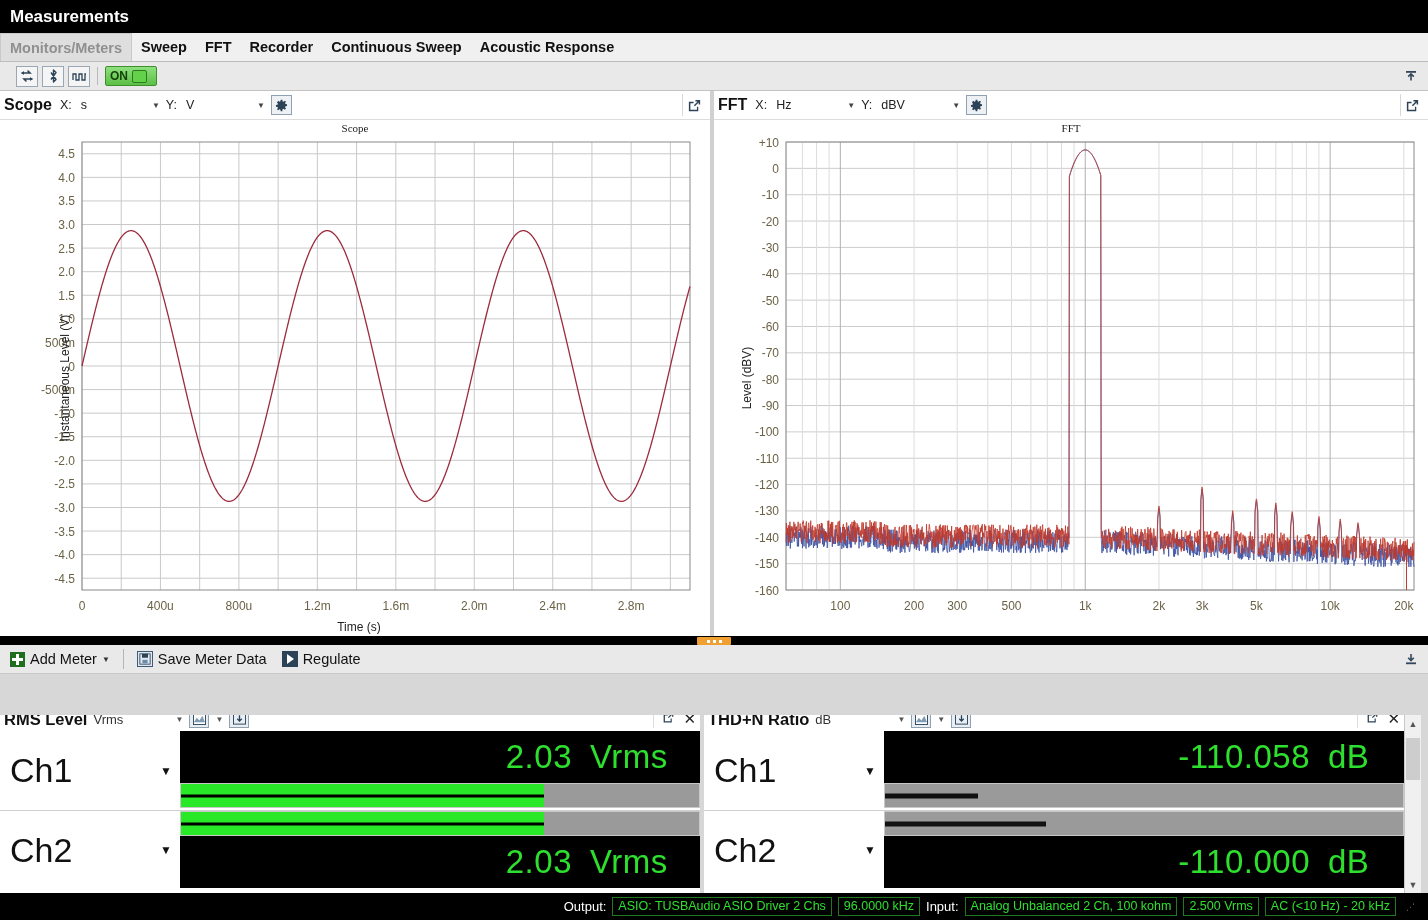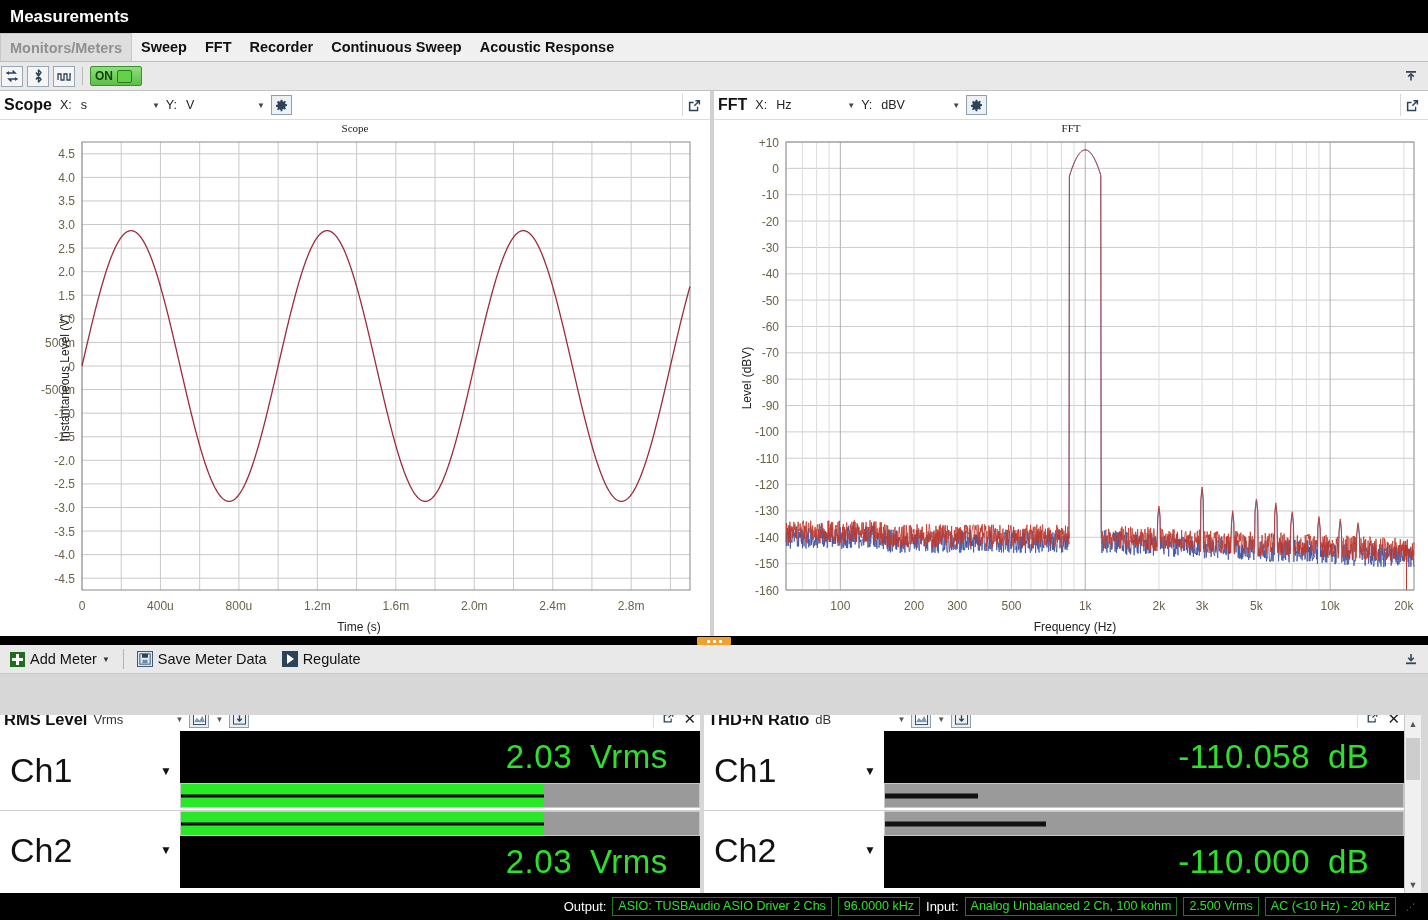--- a/index.html
+++ b/index.html
@@ -26,21 +26,21 @@
   .tab {
     display: flex; align-items: center; padding: 4px 9px;
     font-size: 14.5px; font-weight: bold; color: #111; cursor: pointer;
     white-space: nowrap;
   }
   .tab.active { background: #dedede; color: #909090; border: 1px solid #c9c9c9; border-bottom: none; }
 
   
   .icontoolbar {
     height: 29px; background: #e9e9e9; border-bottom: 1px solid #c3c3c3;
-    display: flex; align-items: center; padding: 0 1px; gap: 4px; flex: 0 0 29px;
+    display: flex; align-items: center; padding: 0 16px; gap: 4px; flex: 0 0 29px;
     position: relative;
   }
   .tbtn {
     width: 22px; height: 21px; border: 1px solid #9aa7b5; background: #f5f5f5;
     display: flex; align-items: center; justify-content: center; cursor: pointer;
     color: #2b4257;
   }
   .sep { width: 1px; height: 18px; background: #b8b8b8; margin: 0 3px; }
   .onbtn {
     height: 20px; min-width: 52px; background: linear-gradient(#8ee07e,#5cbf45);
@@ -375,21 +375,20 @@
           <svg width="15" height="15" viewBox="0 0 16 16">
               <path d="M2 4h5v1.6H3.6v7h7V9.2H12V14H2z" fill="#2b4257"></path>
               <path d="M9 2h5v5h-1.6V4.7l-4 4L7.3 7.6l4-4H9z" fill="#2b4257"></path>
             </svg>
         </div>
       </div>
 
       <div class="plot-wrap">
         <div class="plot-title">FFT</div>
         <div class="ylabel">Level (dBV)</div>
-        <div class="xlabel">Frequency (Hz)</div>
         <svg id="fft-svg" width="714" height="512">
             <line x1="72" y1="22" x2="700" y2="22" stroke="#cccccc" stroke-width="1"></line>
             <text x="65" y="26.5" text-anchor="end" class="tick">+10</text>
             <line x1="72" y1="48.35294117647061" x2="700" y2="48.35294117647061" stroke="#cccccc" stroke-width="1"></line>
             <text x="65" y="52.85294117647061" text-anchor="end" class="tick">0</text>
             <line x1="72" y1="74.70588235294122" x2="700" y2="74.70588235294122" stroke="#cccccc" stroke-width="1"></line>
             <text x="65" y="79.20588235294122" text-anchor="end" class="tick">-10</text>
             <line x1="72" y1="101.05882352941177" x2="700" y2="101.05882352941177" stroke="#cccccc" stroke-width="1"></line>
             <text x="65" y="105.55882352941177" text-anchor="end" class="tick">-20</text>
             <line x1="72" y1="127.41176470588238" x2="700" y2="127.41176470588238" stroke="#cccccc" stroke-width="1"></line>

